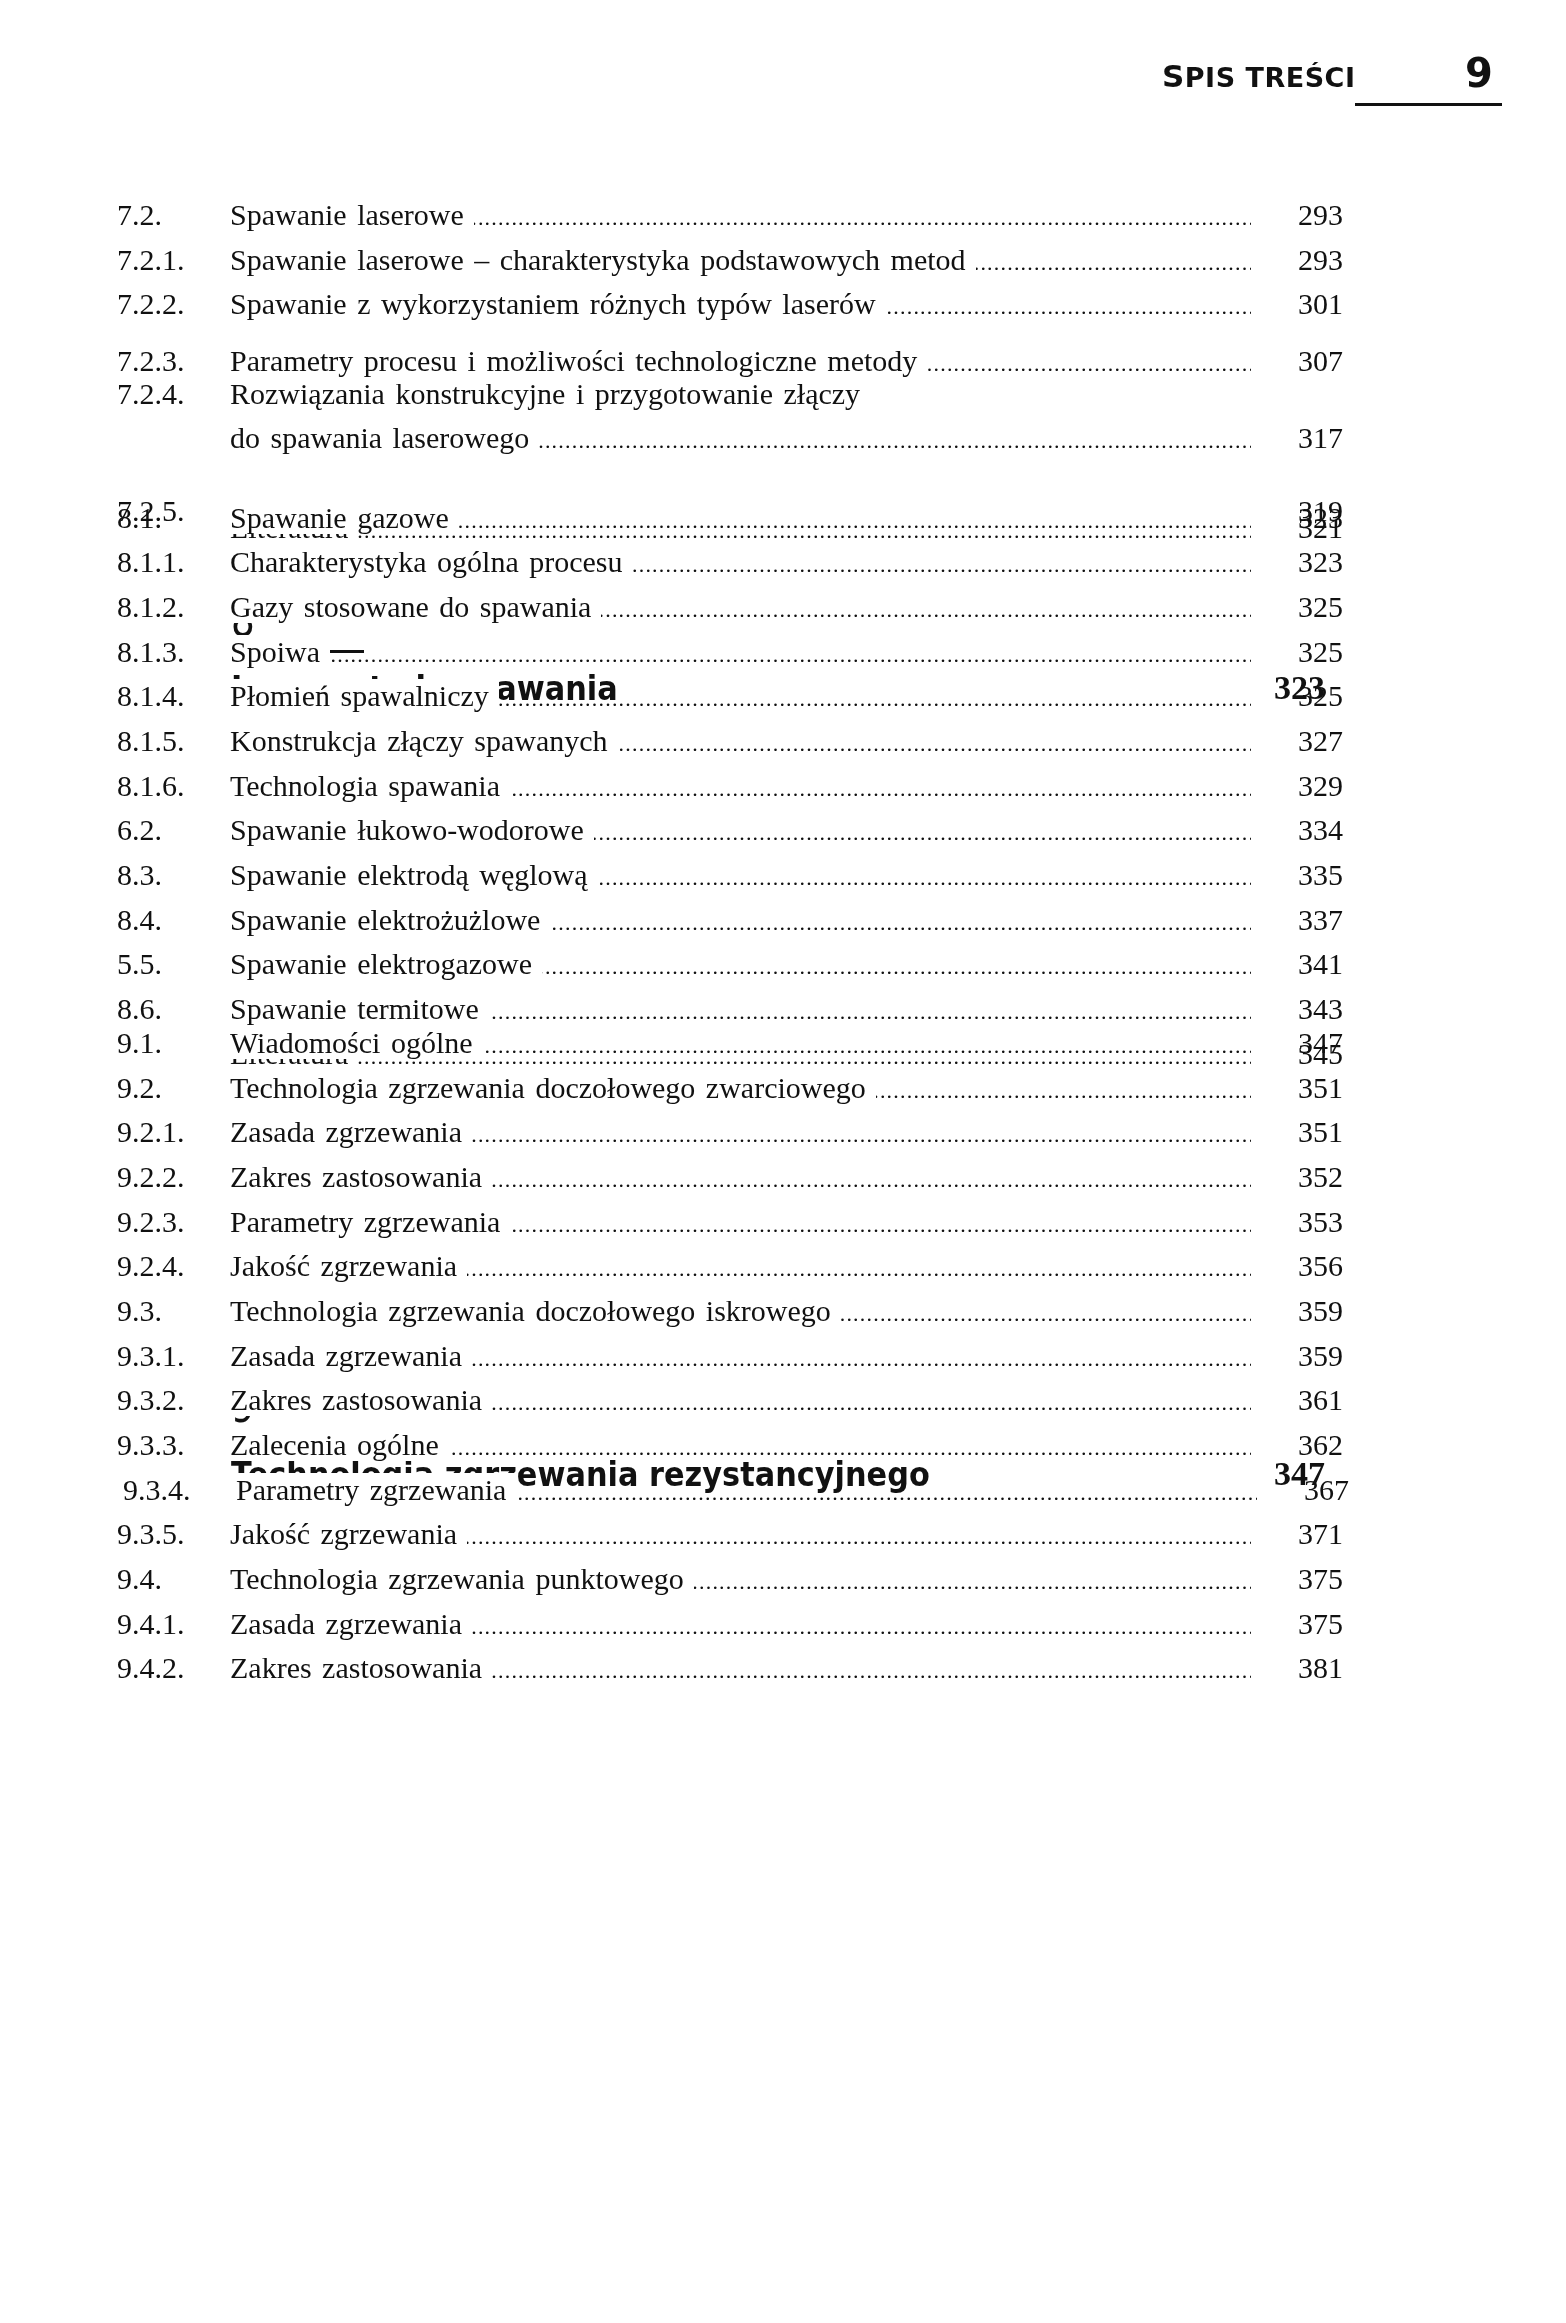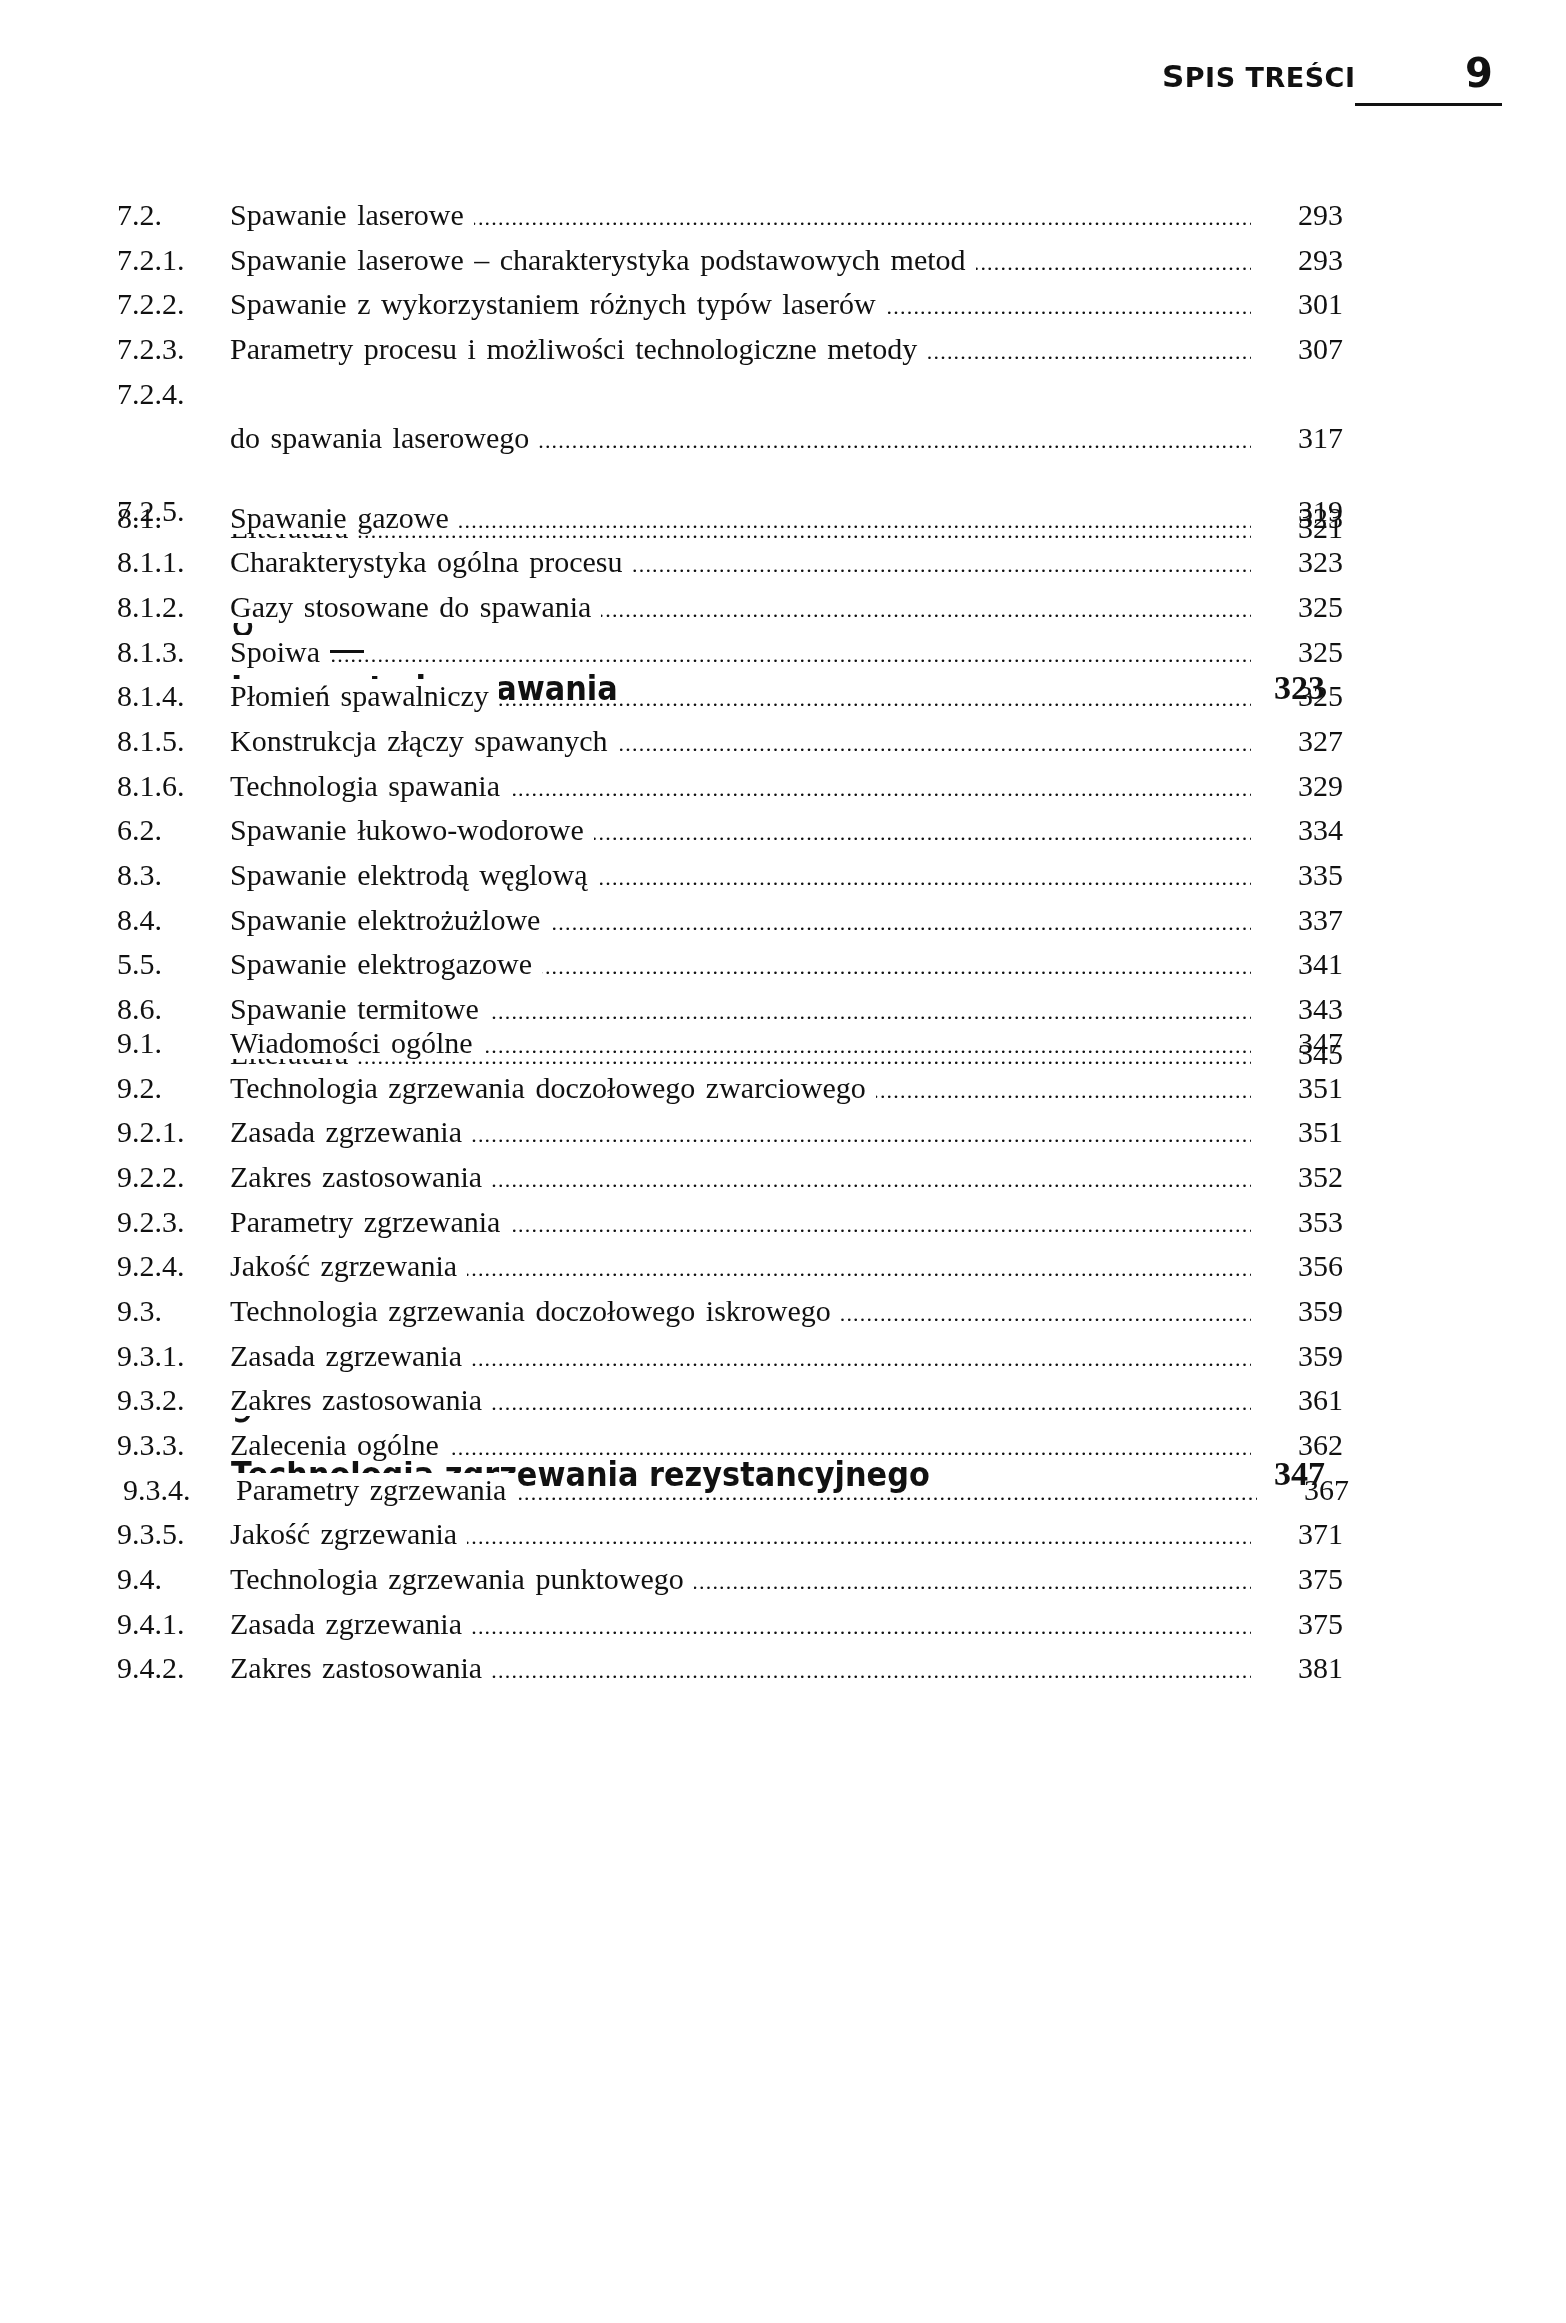--- a/index.html
+++ b/index.html
@@ -42,27 +42,28 @@
       <div class="row" style="top: 238px;">
         <span class="num">7.2.1.</span>
         <div class="title-wrap"><span class="dots">............................................................................................................................................................................................................................</span><span class="title">Spawanie laserowe – charakterystyka podstawowych metod</span></div>
         <span class="page-no">293</span>
       </div>
       <div class="row" style="top: 282px;">
         <span class="num">7.2.2.</span>
         <div class="title-wrap"><span class="dots">............................................................................................................................................................................................................................</span><span class="title">Spawanie z wykorzystaniem różnych typów laserów</span></div>
         <span class="page-no">301</span>
       </div>
-      <div class="row" style="top: 327px;">
+      <div class="row" style="top: 339px;">
         <span class="num">7.2.3.</span>
         <div class="title-wrap"><span class="dots">............................................................................................................................................................................................................................</span><span class="title">Parametry procesu i możliwości technologiczne metody</span></div>
         <span class="page-no">307</span>
       </div>
       <div class="row nodots" style="top: 372px;">
         <span class="num">7.2.4.</span>
+        <div class="title-wrap"><span class="title">Rozwiązania konstrukcyjne i przygotowanie złączy</span></div>
         <span class="page-no"></span>
       </div>
       <div class="row" style="top: 416px;">
         <span class="num"></span>
         <div class="title-wrap"><span class="dots">............................................................................................................................................................................................................................</span><span class="title">do spawania laserowego</span></div>
         <span class="page-no">317</span>
       </div>
       <div class="row" style="top: 489px;">
         <span class="num">7.2.5.</span>
         <div class="title-wrap"><span class="dots">............................................................................................................................................................................................................................</span></div>

